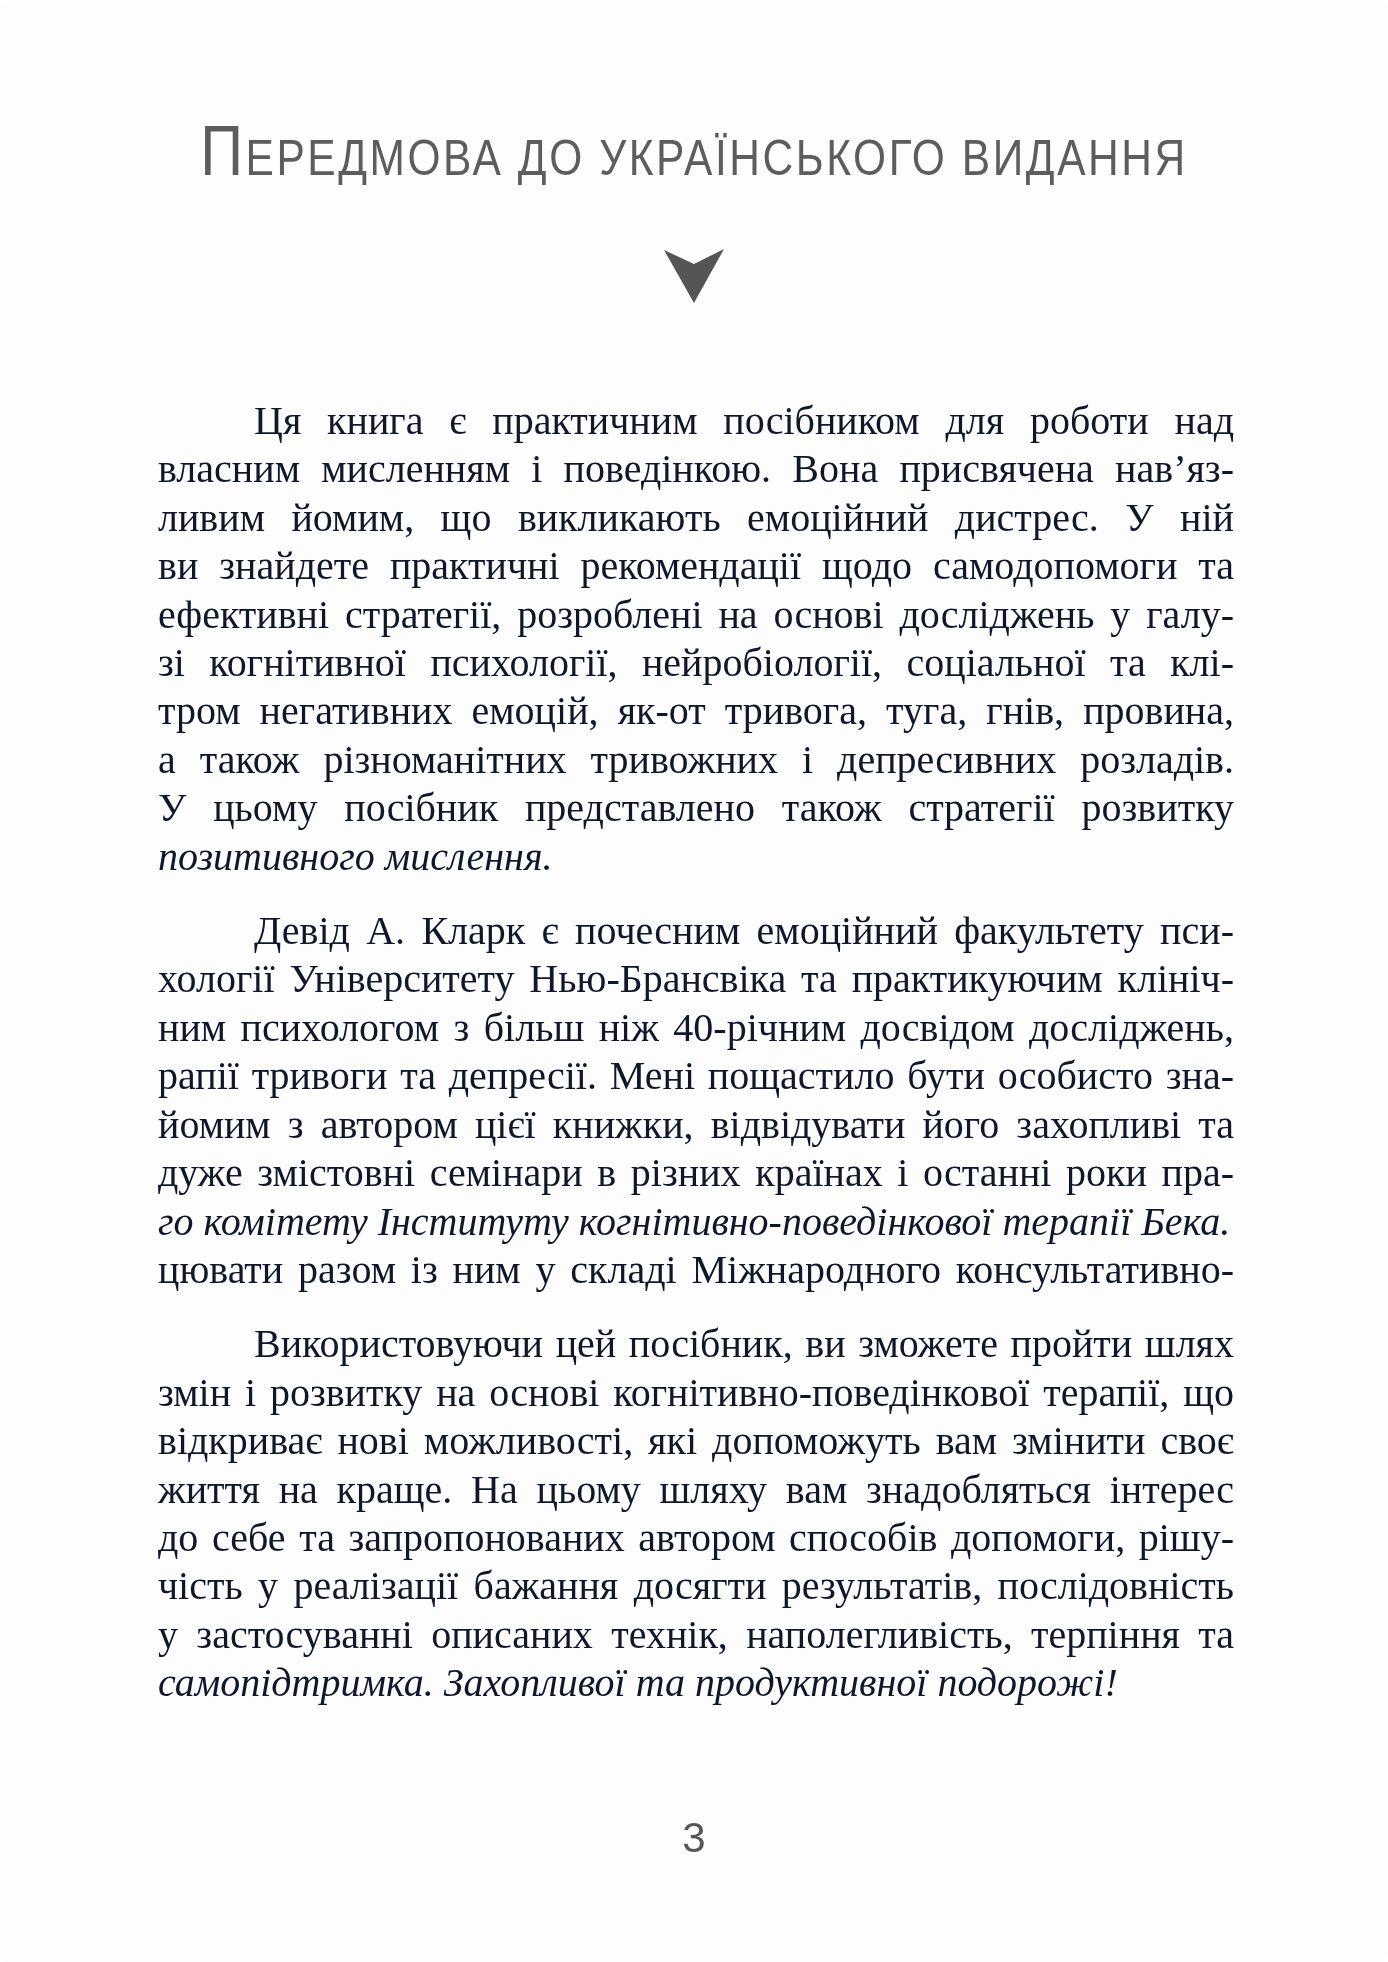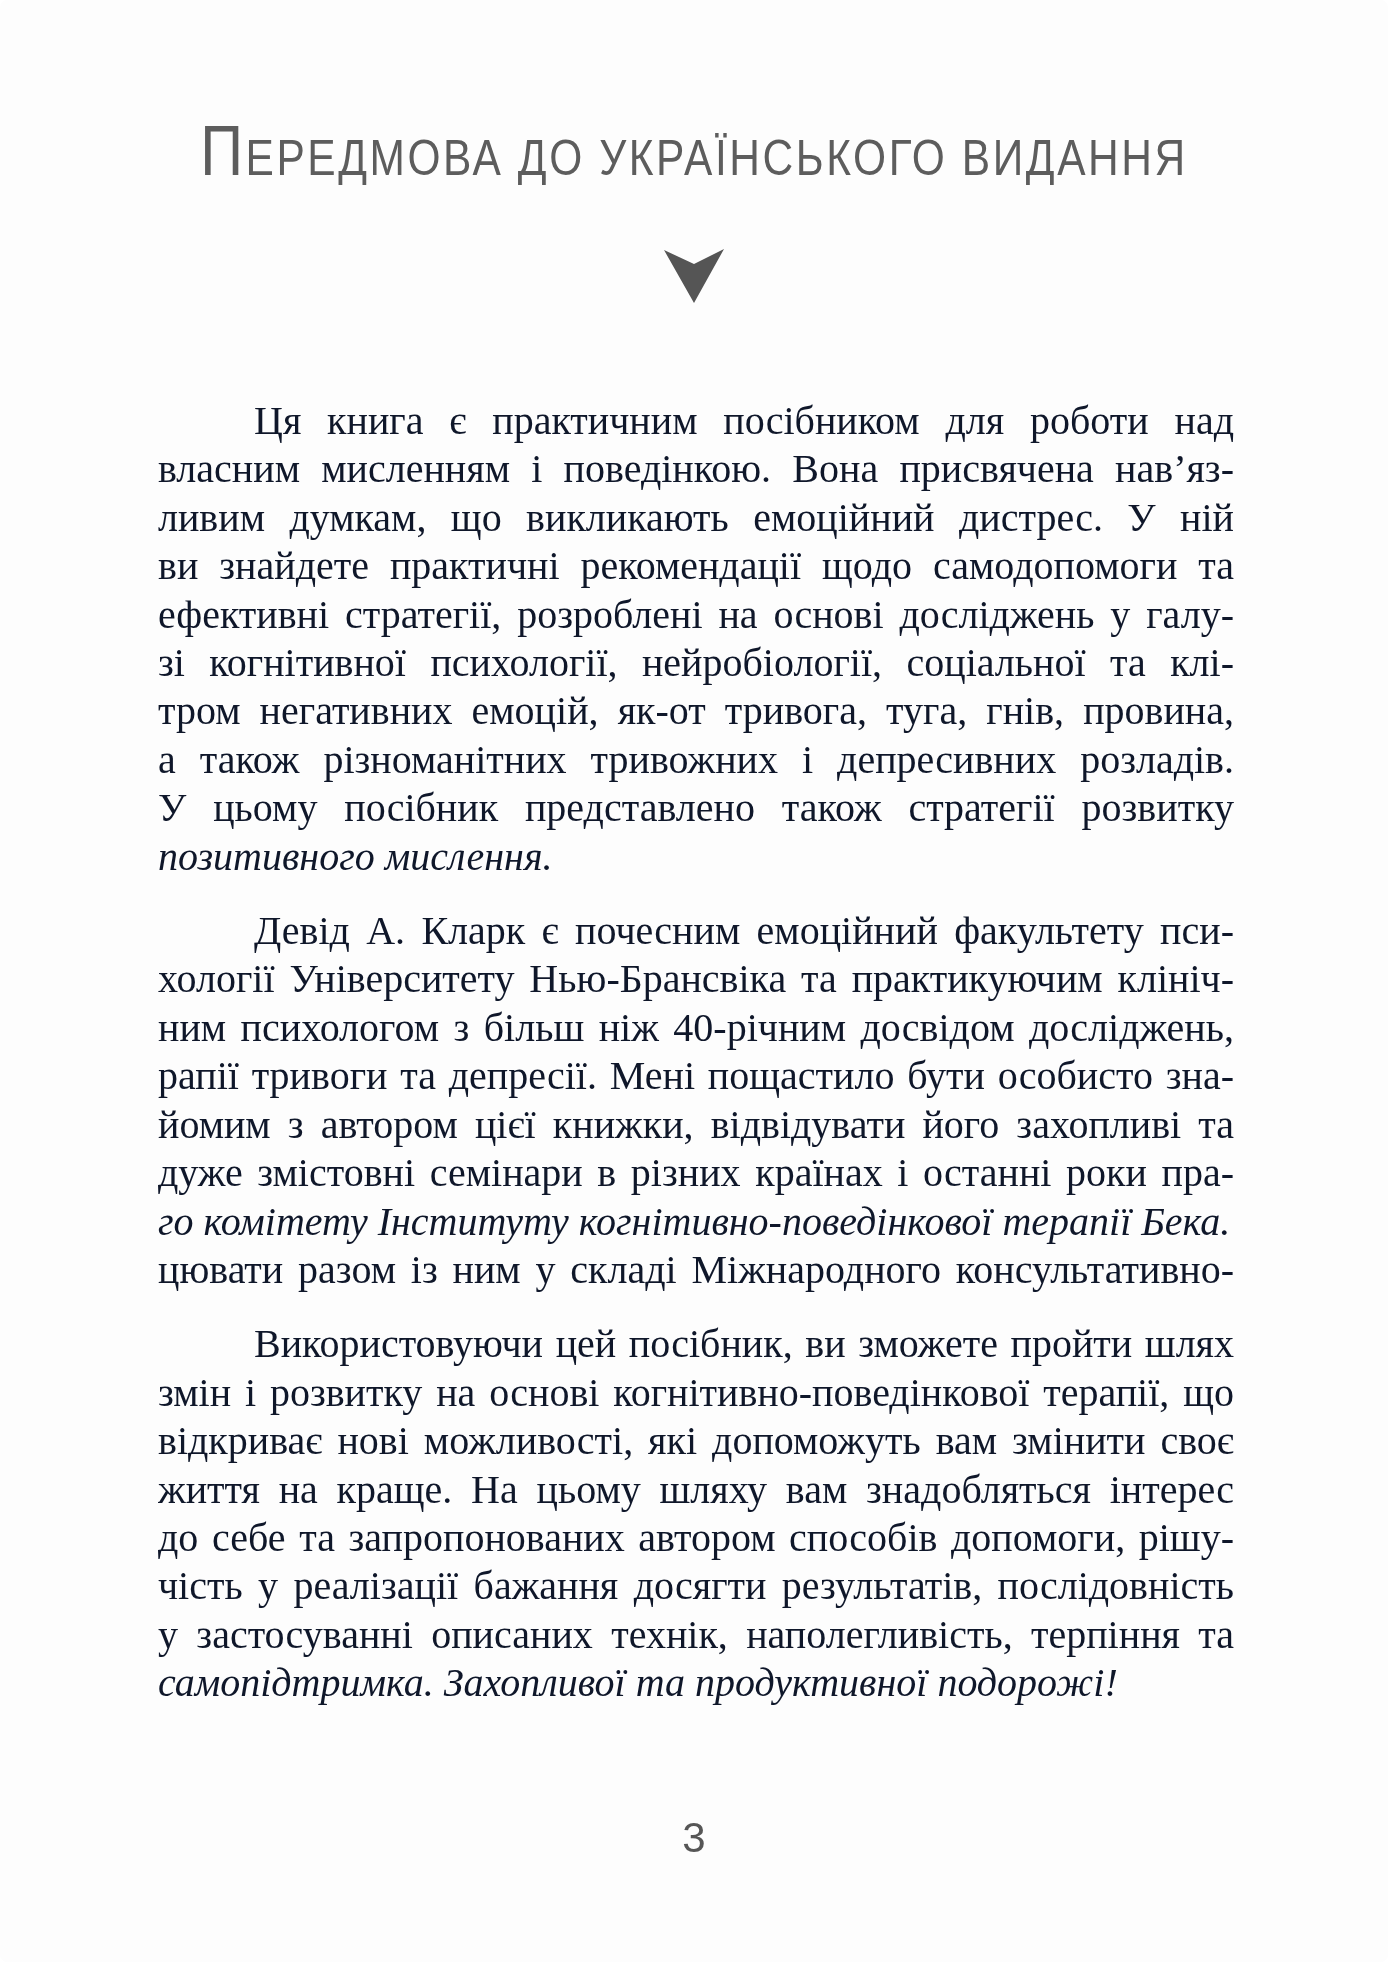--- a/index.html
+++ b/index.html
@@ -76,21 +76,21 @@
   </div>
 
   <svg class="ornament" viewBox="0 0 62 54" xmlns="http://www.w3.org/2000/svg">
     <polygon points="1,1 31,15 61,0 31,54" fill="#555555"></polygon>
   </svg>
 
   <div class="body-text">
     <div class="paragraph">
         <div class="line first">Ця книга є практичним посібником для роботи над</div>
         <div class="line">власним мисленням і поведінкою. Вона присвячена нав’яз-</div>
-        <div class="line">ливим думкам, що викликають емоційний дистрес. У ній</div>
+        <div class="line">ливим йомим, що викликають емоційний дистрес. У ній</div>
         <div class="line">ви знайдете практичні рекомендації щодо самодопомоги та</div>
         <div class="line">ефективні стратегії, розроблені на основі досліджень у галу-</div>
         <div class="line">зі когнітивної психології, нейробіології, соціальної та клі-</div>
         <div class="line">тром негативних емоцій, як-от тривога, туга, гнів, провина,</div>
         <div class="line">а також різноманітних тривожних і депресивних розладів.</div>
         <div class="line">У цьому посібник представлено також стратегії розвитку</div>
         <div class="line last">позитивного мислення.</div>
       </div>
     <div class="paragraph">
         <div class="line first">Девід А. Кларк є почесним емоційний факультету пси-</div>

